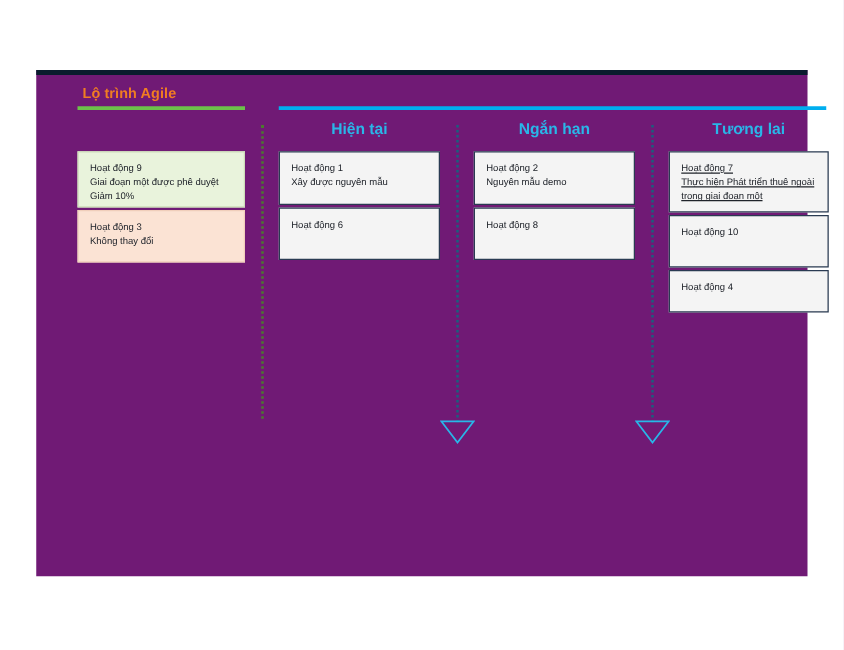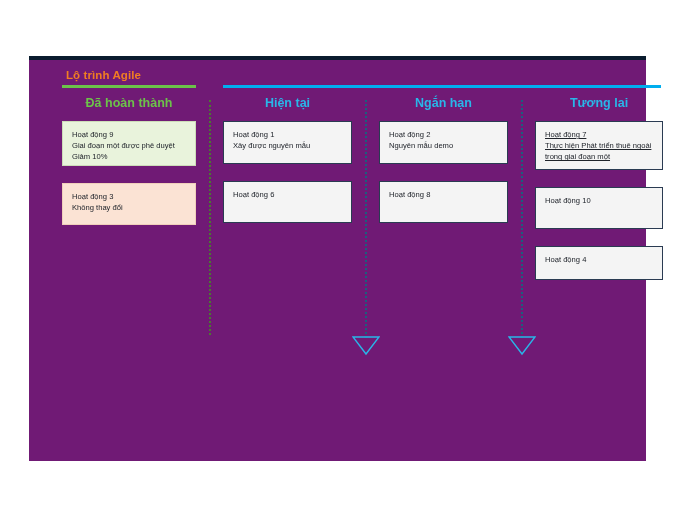--- a/index.html
+++ b/index.html
@@ -55,21 +55,21 @@
   .column{position:absolute;top:65px;}
   #col-done{left:33px;width:134px;}
   #col-now{left:194px;width:129px;}
   #col-short{left:350px;width:129px;}
   #col-future{left:506px;width:128px;}
 
   .card{
     box-sizing:border-box;
     background:#f4f4f4;border:1px solid #2a3b52;
     padding:7px 8px 7px 9px;
-    margin-bottom:17px;
+    margin-bottom:2px;
     color:#20242b;
     font-size:7.6px;line-height:11.2px;
   }
   .card.green{background:#e9f3dc;border-color:#cddcb9;}
   .card.peach{background:#fbe3d4;border-color:#f0cfbb;}
   .card .ln{display:block;white-space:nowrap;}
   .card.h1{height:45px;}
   .card.h2{height:43px;}
   .card.h3{height:34px;}
   .card.h4{height:42px;}
@@ -82,21 +82,20 @@
 
   <div id="panel">
 
     <div class="title-strip"></div>
 
     <div id="roadmap-title">Lộ trình Agile</div>
 
     <div class="accent-bar" id="bar-done"></div>
     <div class="accent-bar" id="bar-rest"></div>
 
-    <div class="col-header" id="hdr-done">Đã hoàn thành</div>
     <div class="col-header" id="hdr-now">Hiện tại</div>
     <div class="col-header" id="hdr-short">Ngắn hạn</div>
     <div class="col-header" id="hdr-future">Tương lai</div>
 
     <div class="divider" id="div-1"></div>
     <div class="divider" id="div-2"></div>
     <div class="divider" id="div-3"></div>
 
     <svg class="arrow-svg" id="arrow-1" width="28" height="20">
       <polygon points="1,1 27,1 14,18" fill="none" stroke="#29b6e8" stroke-width="1.4"></polygon>

